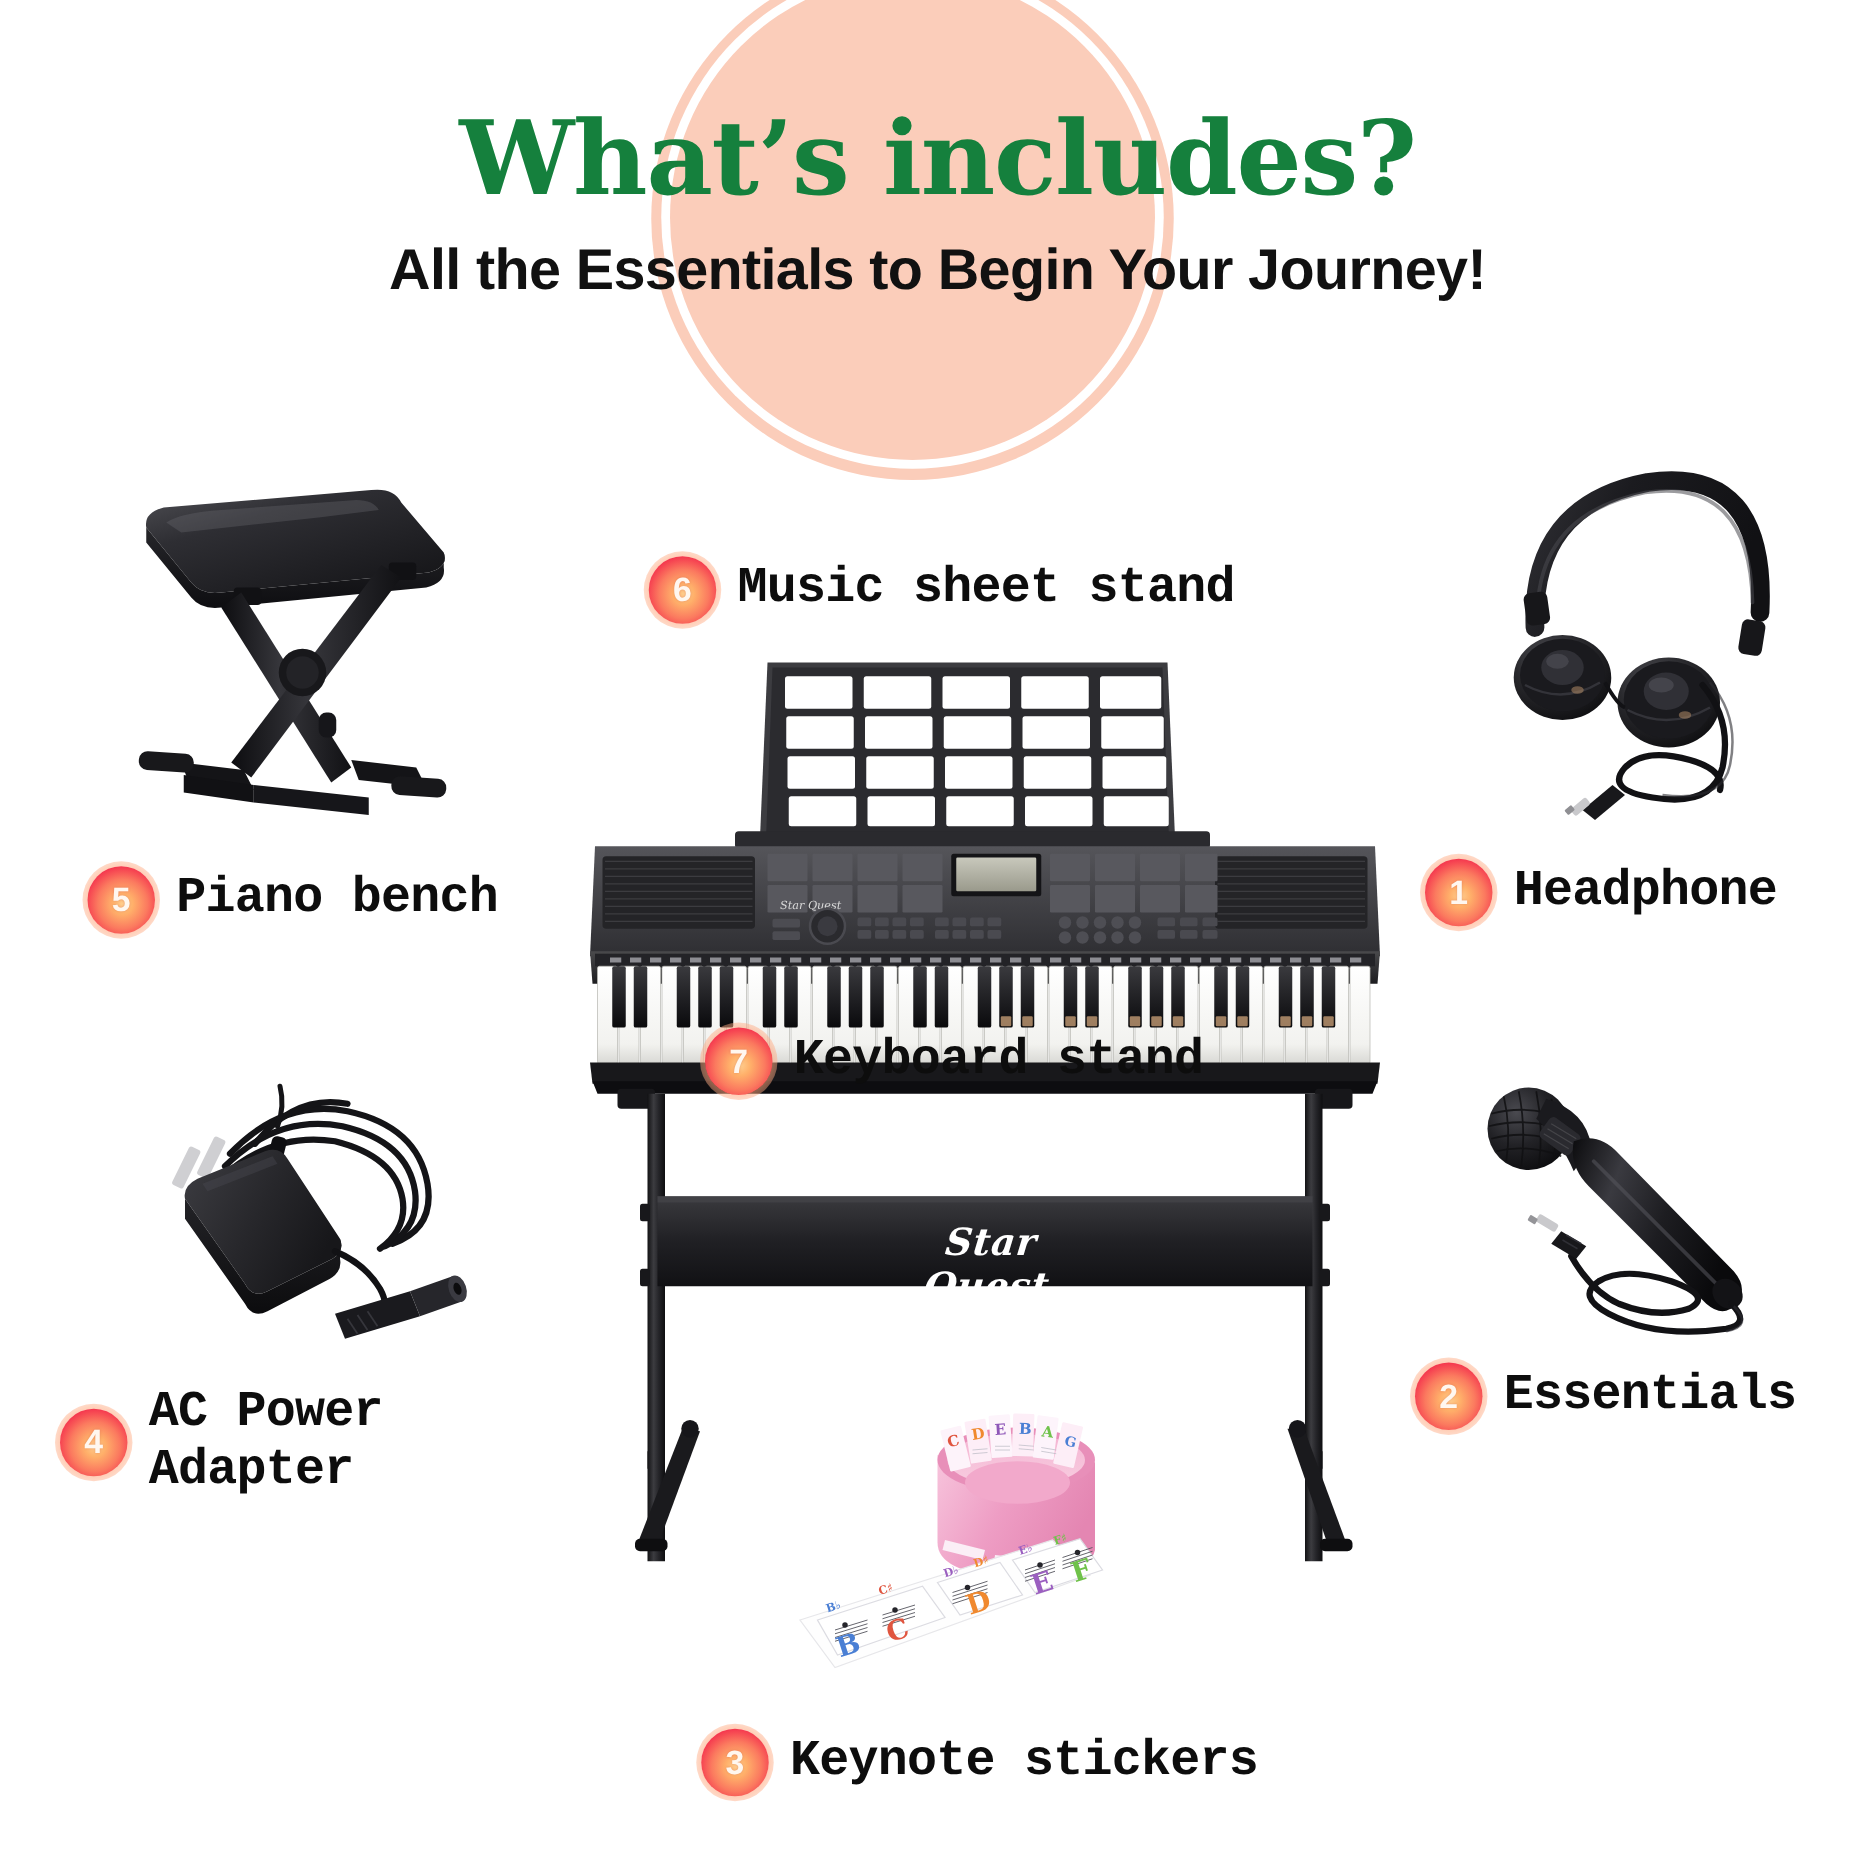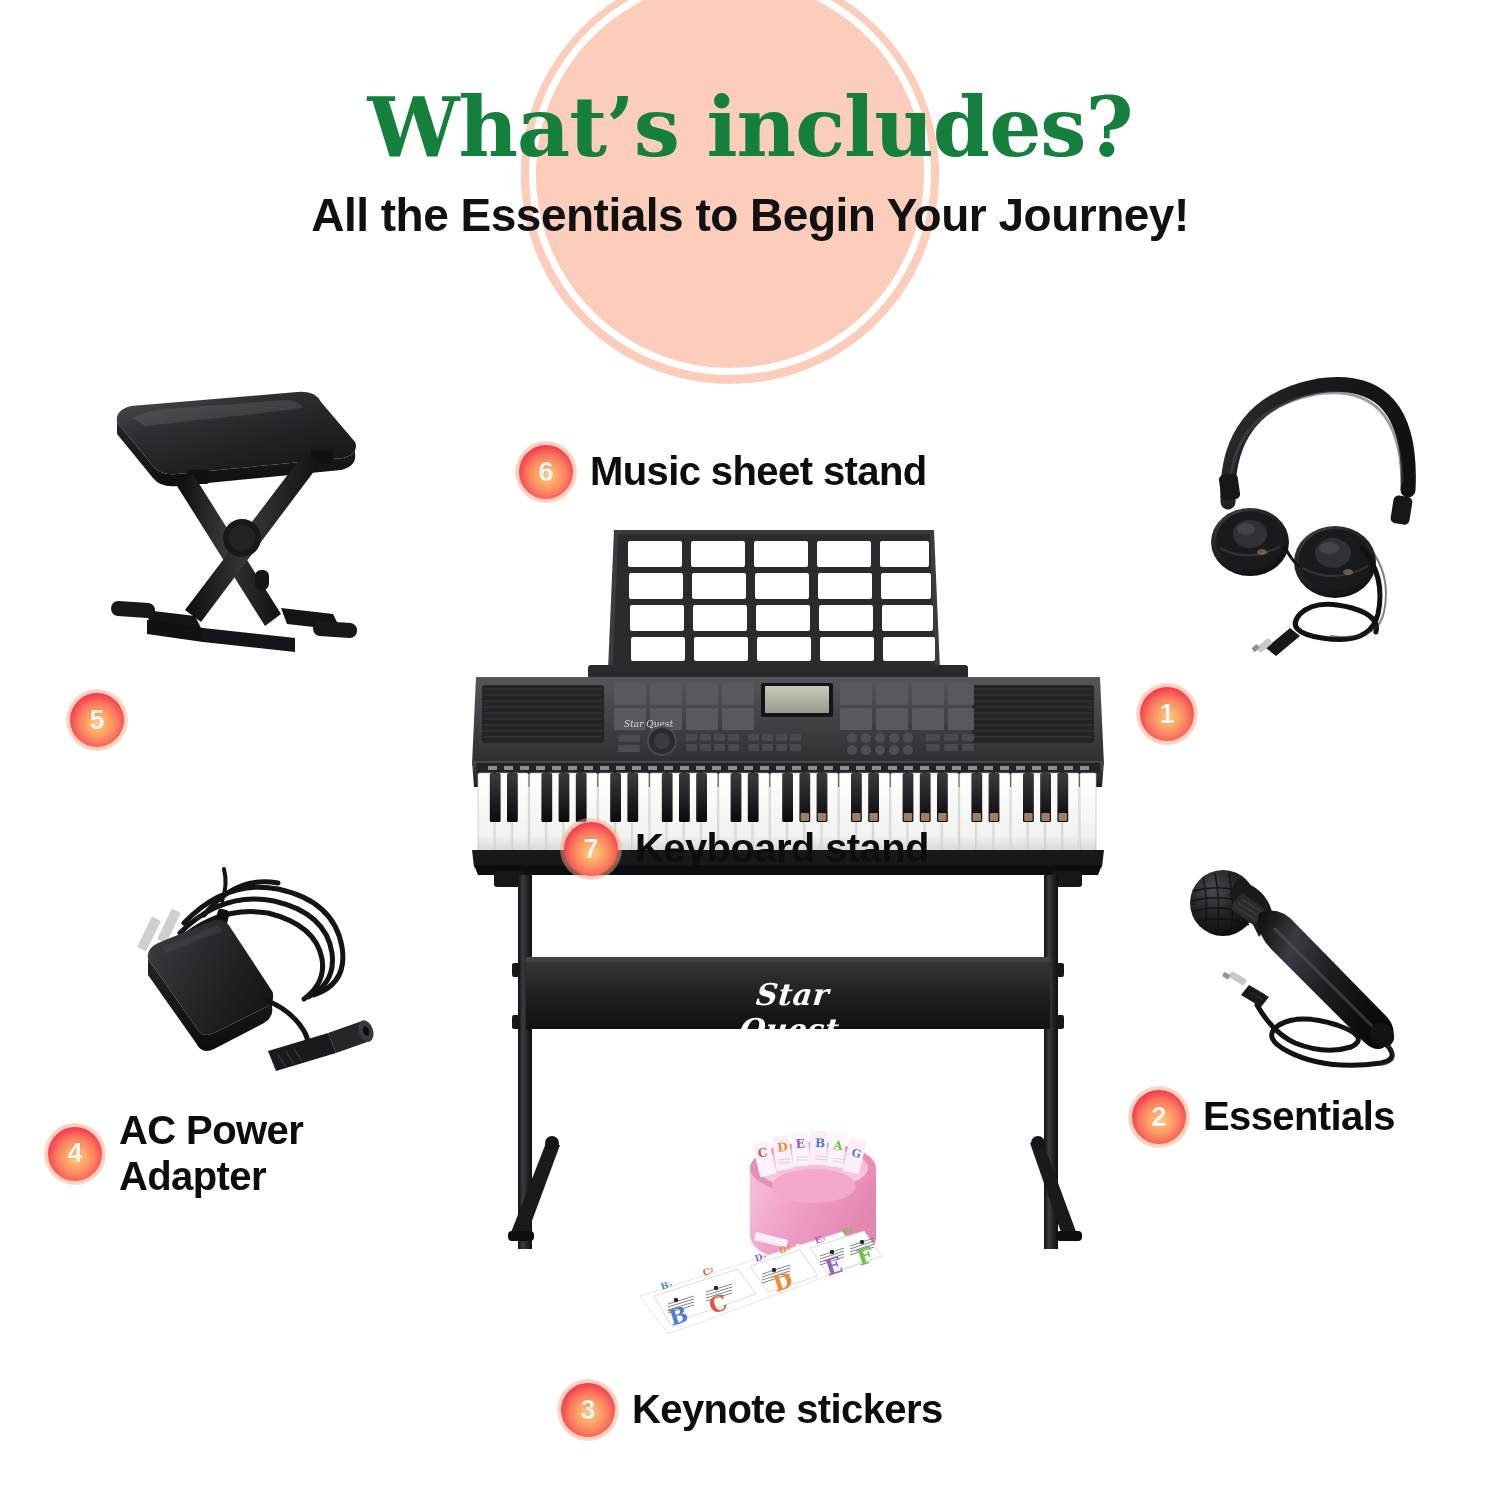--- a/index.html
+++ b/index.html
@@ -61,21 +61,21 @@
     line-height: 1;
     text-shadow: 0 0 2px rgba(160,20,40,.25);
   }
   .badge-wrap {
     flex: 0 0 auto;
     width: 62px; height: 62px; border-radius: 50%;
     display:flex; align-items:center; justify-content:center;
     background: radial-gradient(circle at 50% 50%, rgba(255,170,120,0) 58%, rgba(255,168,126,0.55) 62%, rgba(255,182,150,0.30) 84%, rgba(255,200,180,0) 100%);
   }
   .callout-label {
-    font-family: Liberation Sans, sans-serif;
+    font-family: Liberation Mono, monospace;
     font-weight: 700;
     font-size: 40px;
     color: #0d0d0d;
     white-space: pre-line;
     line-height: 1.14;
     letter-spacing: -0.6px;
   }
 
   
   #co-6 { left: 515px; top: 441px; }
@@ -762,26 +762,28 @@
     <div class="badge-wrap">
       <div class="badge">6</div>
     </div>
     <div class="callout-label">Music sheet stand</div>
   </div>
 
   <div class="callout" id="co-5">
     <div class="badge-wrap">
       <div class="badge">5</div>
     </div>
+    <div class="callout-label">Piano bench</div>
   </div>
 
   <div class="callout" id="co-1">
     <div class="badge-wrap">
       <div class="badge">1</div>
     </div>
+    <div class="callout-label">Headphone</div>
   </div>
 
   <div class="callout" id="co-7">
     <div class="badge-wrap">
       <div class="badge">7</div>
     </div>
     <div class="callout-label">Keyboard stand</div>
   </div>
 
   <div class="callout" id="co-2">

